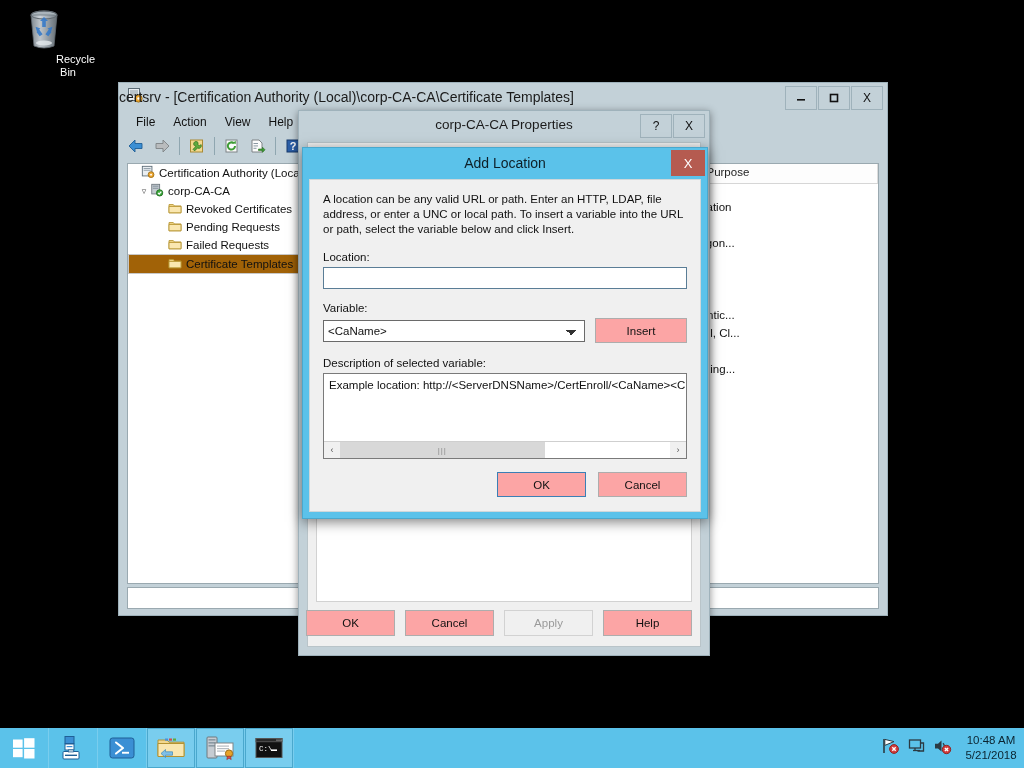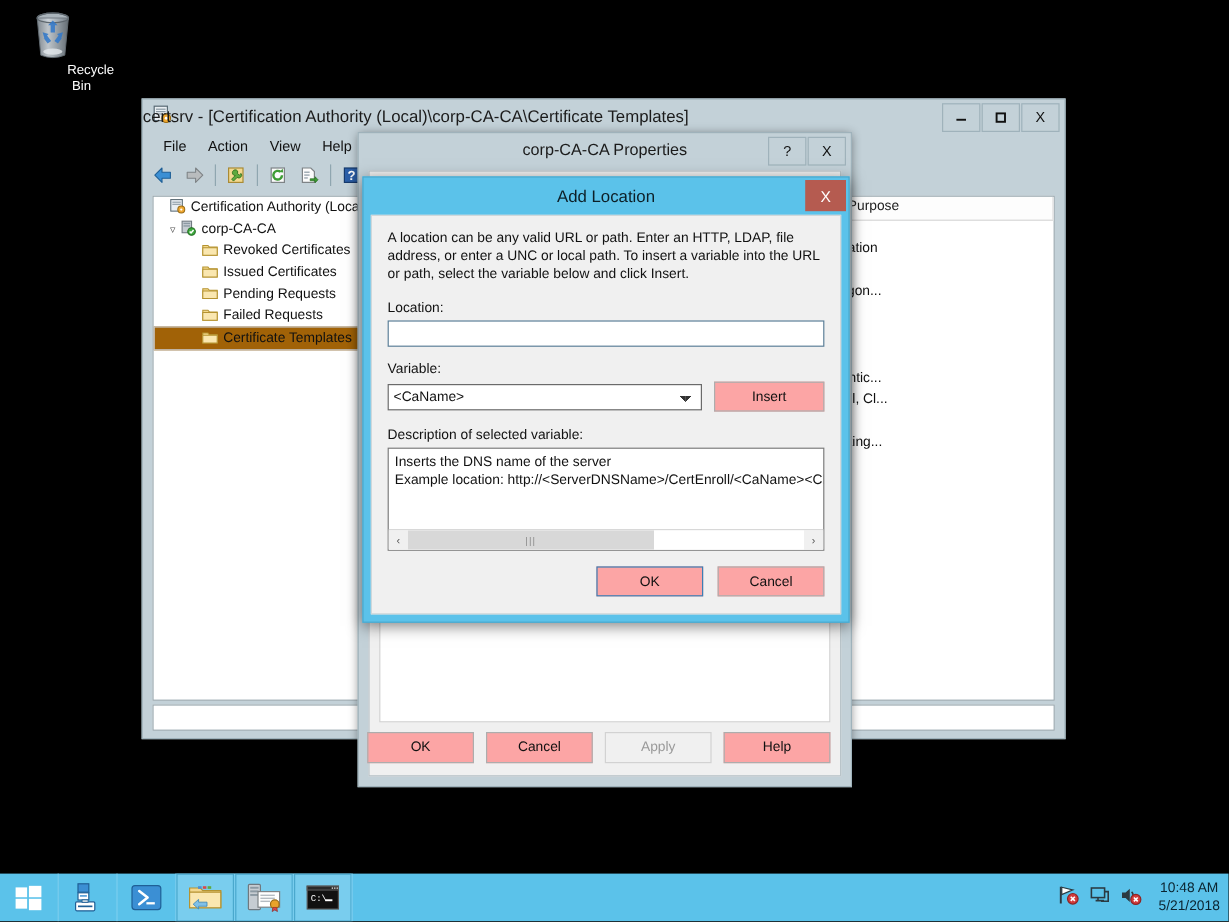--- a/index.html
+++ b/index.html
@@ -397,29 +397,20 @@
         <div class="tree-row" style="padding-left:40px;">
           <span class="tree-ico">
             <svg width="14" height="12" viewBox="0 0 16 14">
               <path d="M1 3 h5 l1.4 1.6 h7.6 v8 h-14 z" fill="#f4d98c" stroke="#b59330"></path>
               <path d="M1 5.2 h14 v7.4 h-14 z" fill="#fae7b0" stroke="#b59330"></path>
             </svg>
           </span>
           <span>Revoked Certificates</span>
         </div>
 
-        <div class="tree-row" style="padding-left:40px;">
-          <span class="tree-ico">
-            <svg width="14" height="12" viewBox="0 0 16 14">
-              <path d="M1 3 h5 l1.4 1.6 h7.6 v8 h-14 z" fill="#f4d98c" stroke="#b59330"></path>
-              <path d="M1 5.2 h14 v7.4 h-14 z" fill="#fae7b0" stroke="#b59330"></path>
-            </svg>
-          </span>
-          <span>Issued Certificates</span>
-        </div>
 
         <div class="tree-row" style="padding-left:40px;">
           <span class="tree-ico">
             <svg width="14" height="12" viewBox="0 0 16 14">
               <path d="M1 3 h5 l1.4 1.6 h7.6 v8 h-14 z" fill="#f4d98c" stroke="#b59330"></path>
               <path d="M1 5.2 h14 v7.4 h-14 z" fill="#fae7b0" stroke="#b59330"></path>
             </svg>
           </span>
           <span>Pending Requests</span>
         </div>
@@ -567,21 +558,20 @@
           <option>&lt;ConfigurationContainer&gt;</option>
           <option>&lt;ServerDNSName&gt;</option>
           <option>&lt;ServerShortName&gt;</option>
         </select>
         <div class="btn" id="insert-btn">Insert</div>
       </div>
 
       <div class="fld-label" style="margin-top:14px;">Description of selected variable:</div>
       <div id="descbox">
         <div class="txt">
-          <div>Inserts the DNS name of the server</div>
           <div>Example location: http://&lt;ServerDNSName&gt;/CertEnroll/&lt;CaName&gt;&lt;CRLNa</div>
         </div>
         <div id="desc-scroll">
           <div class="sb-arrow">‹</div>
           <div class="sb-track">
             <div class="sb-thumb">|||</div>
           </div>
           <div class="sb-arrow">›</div>
         </div>
       </div>

